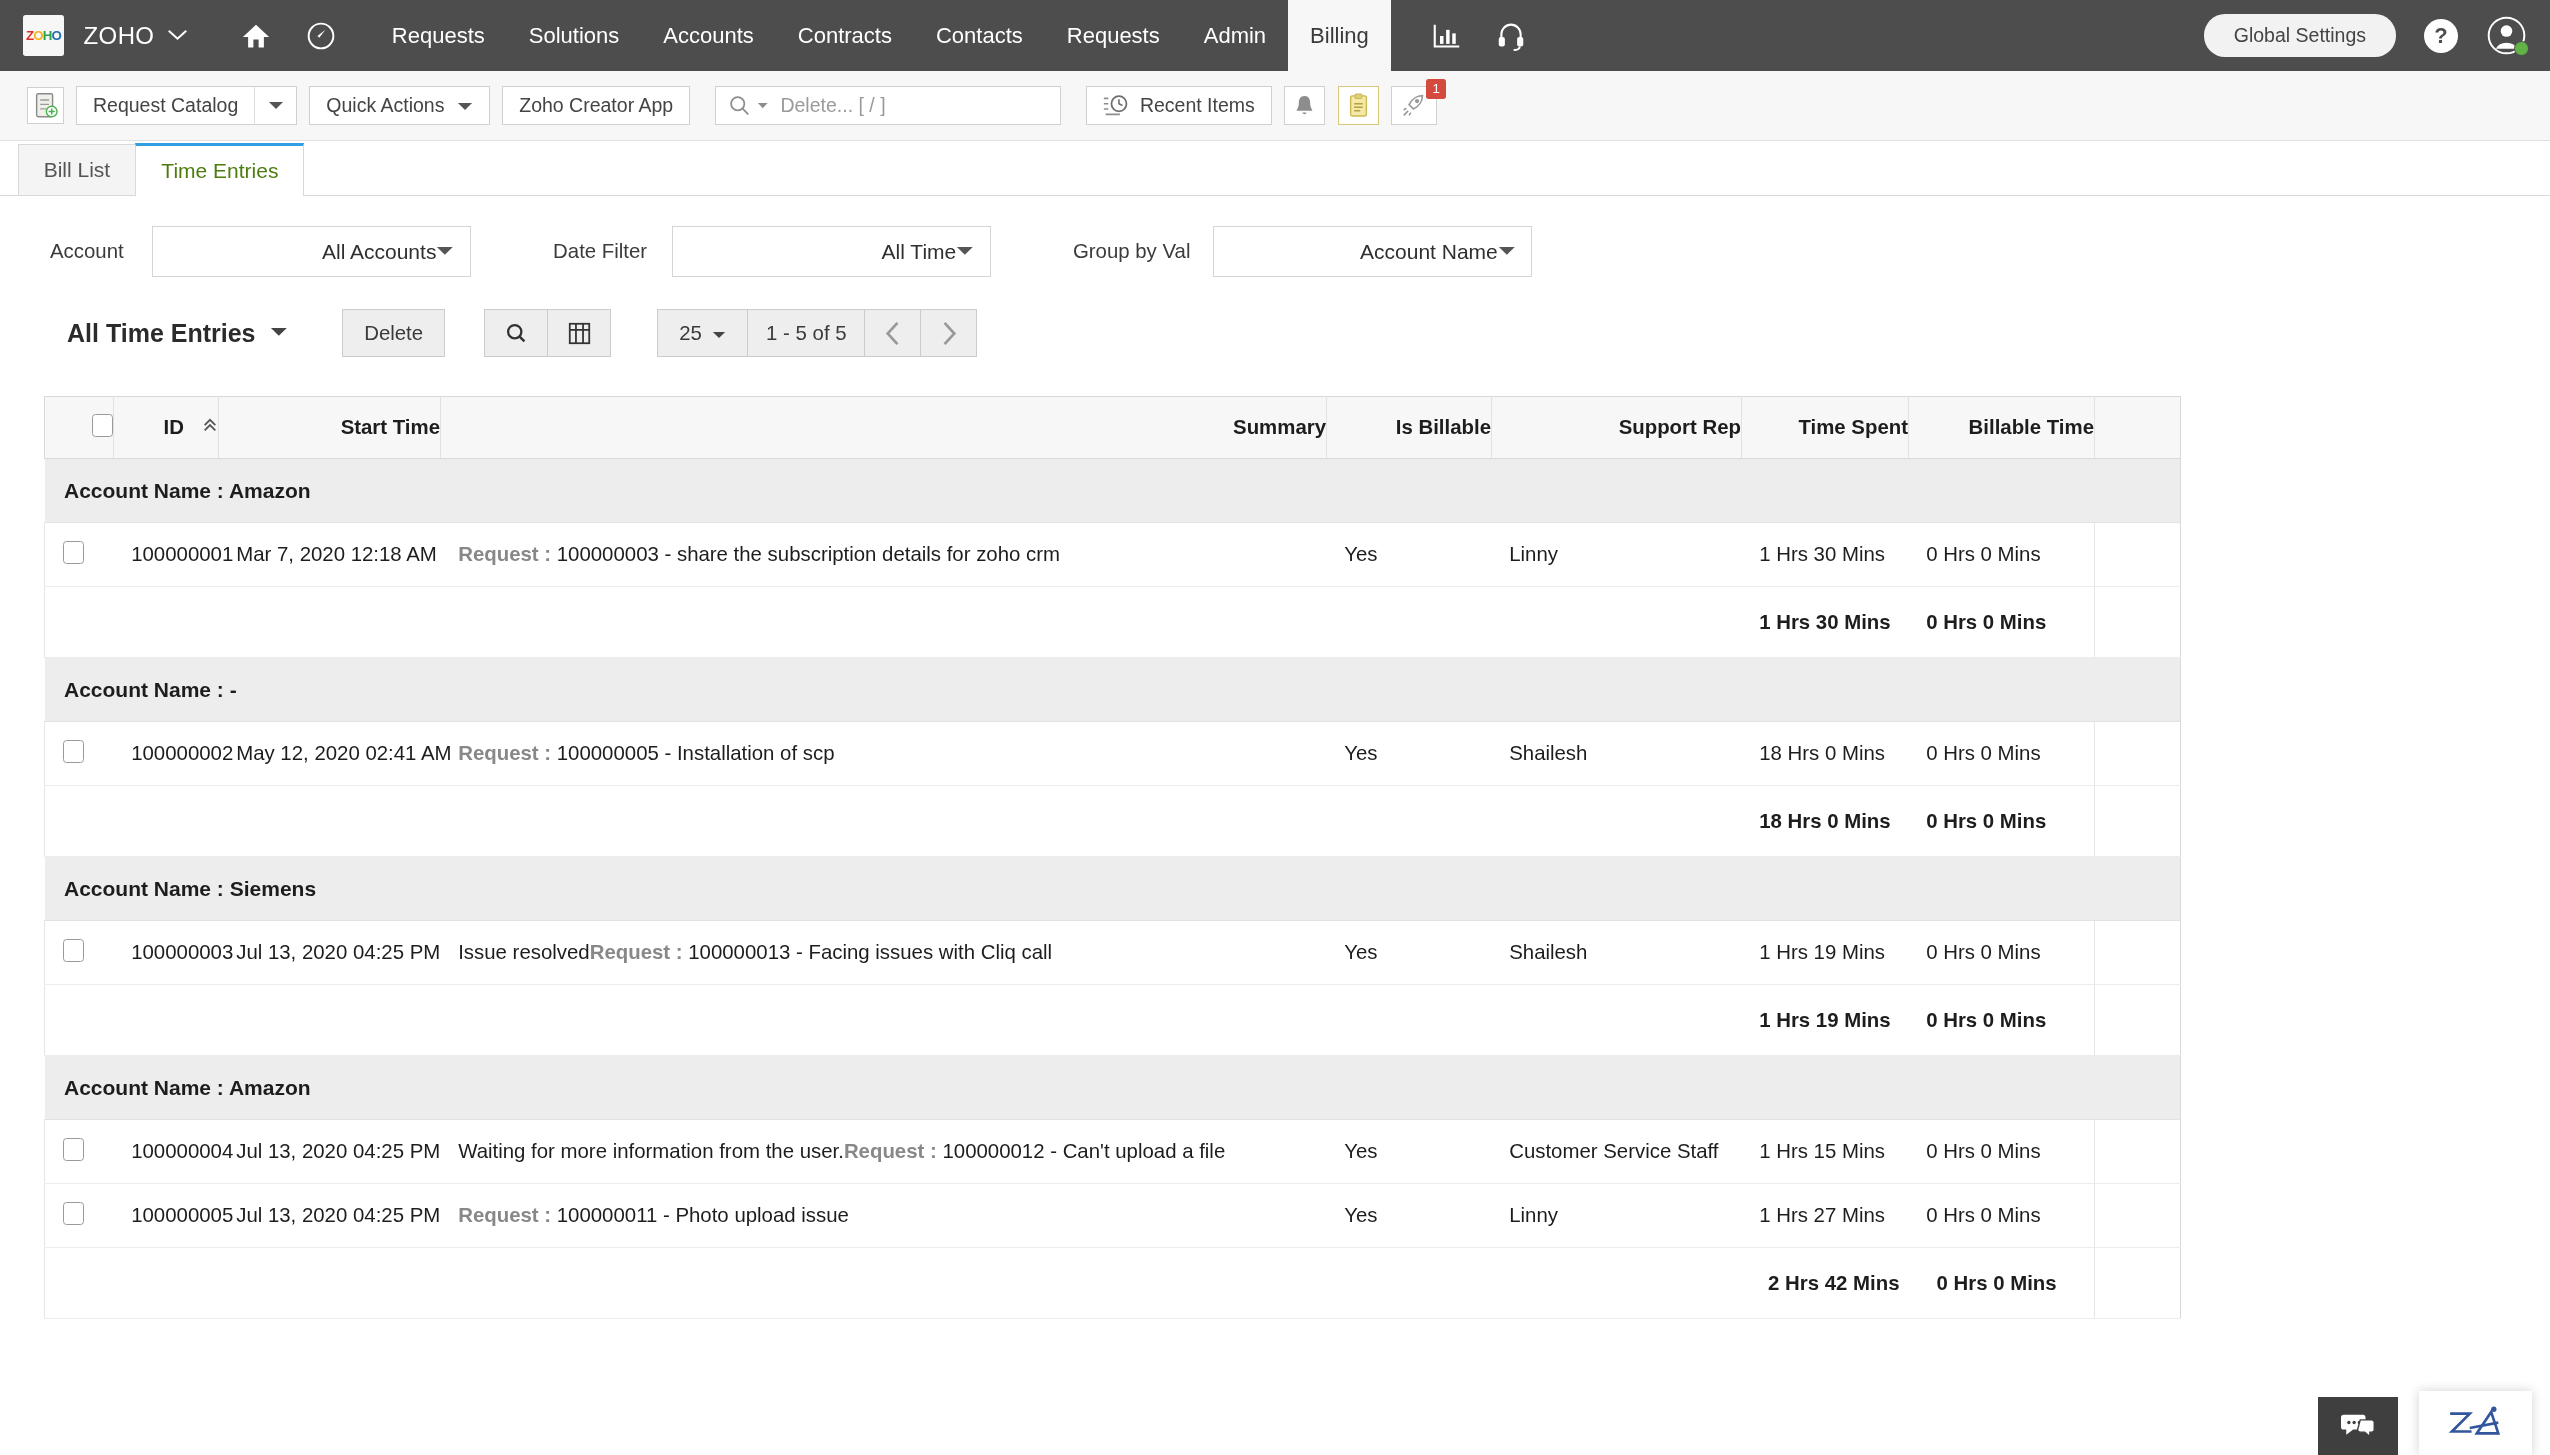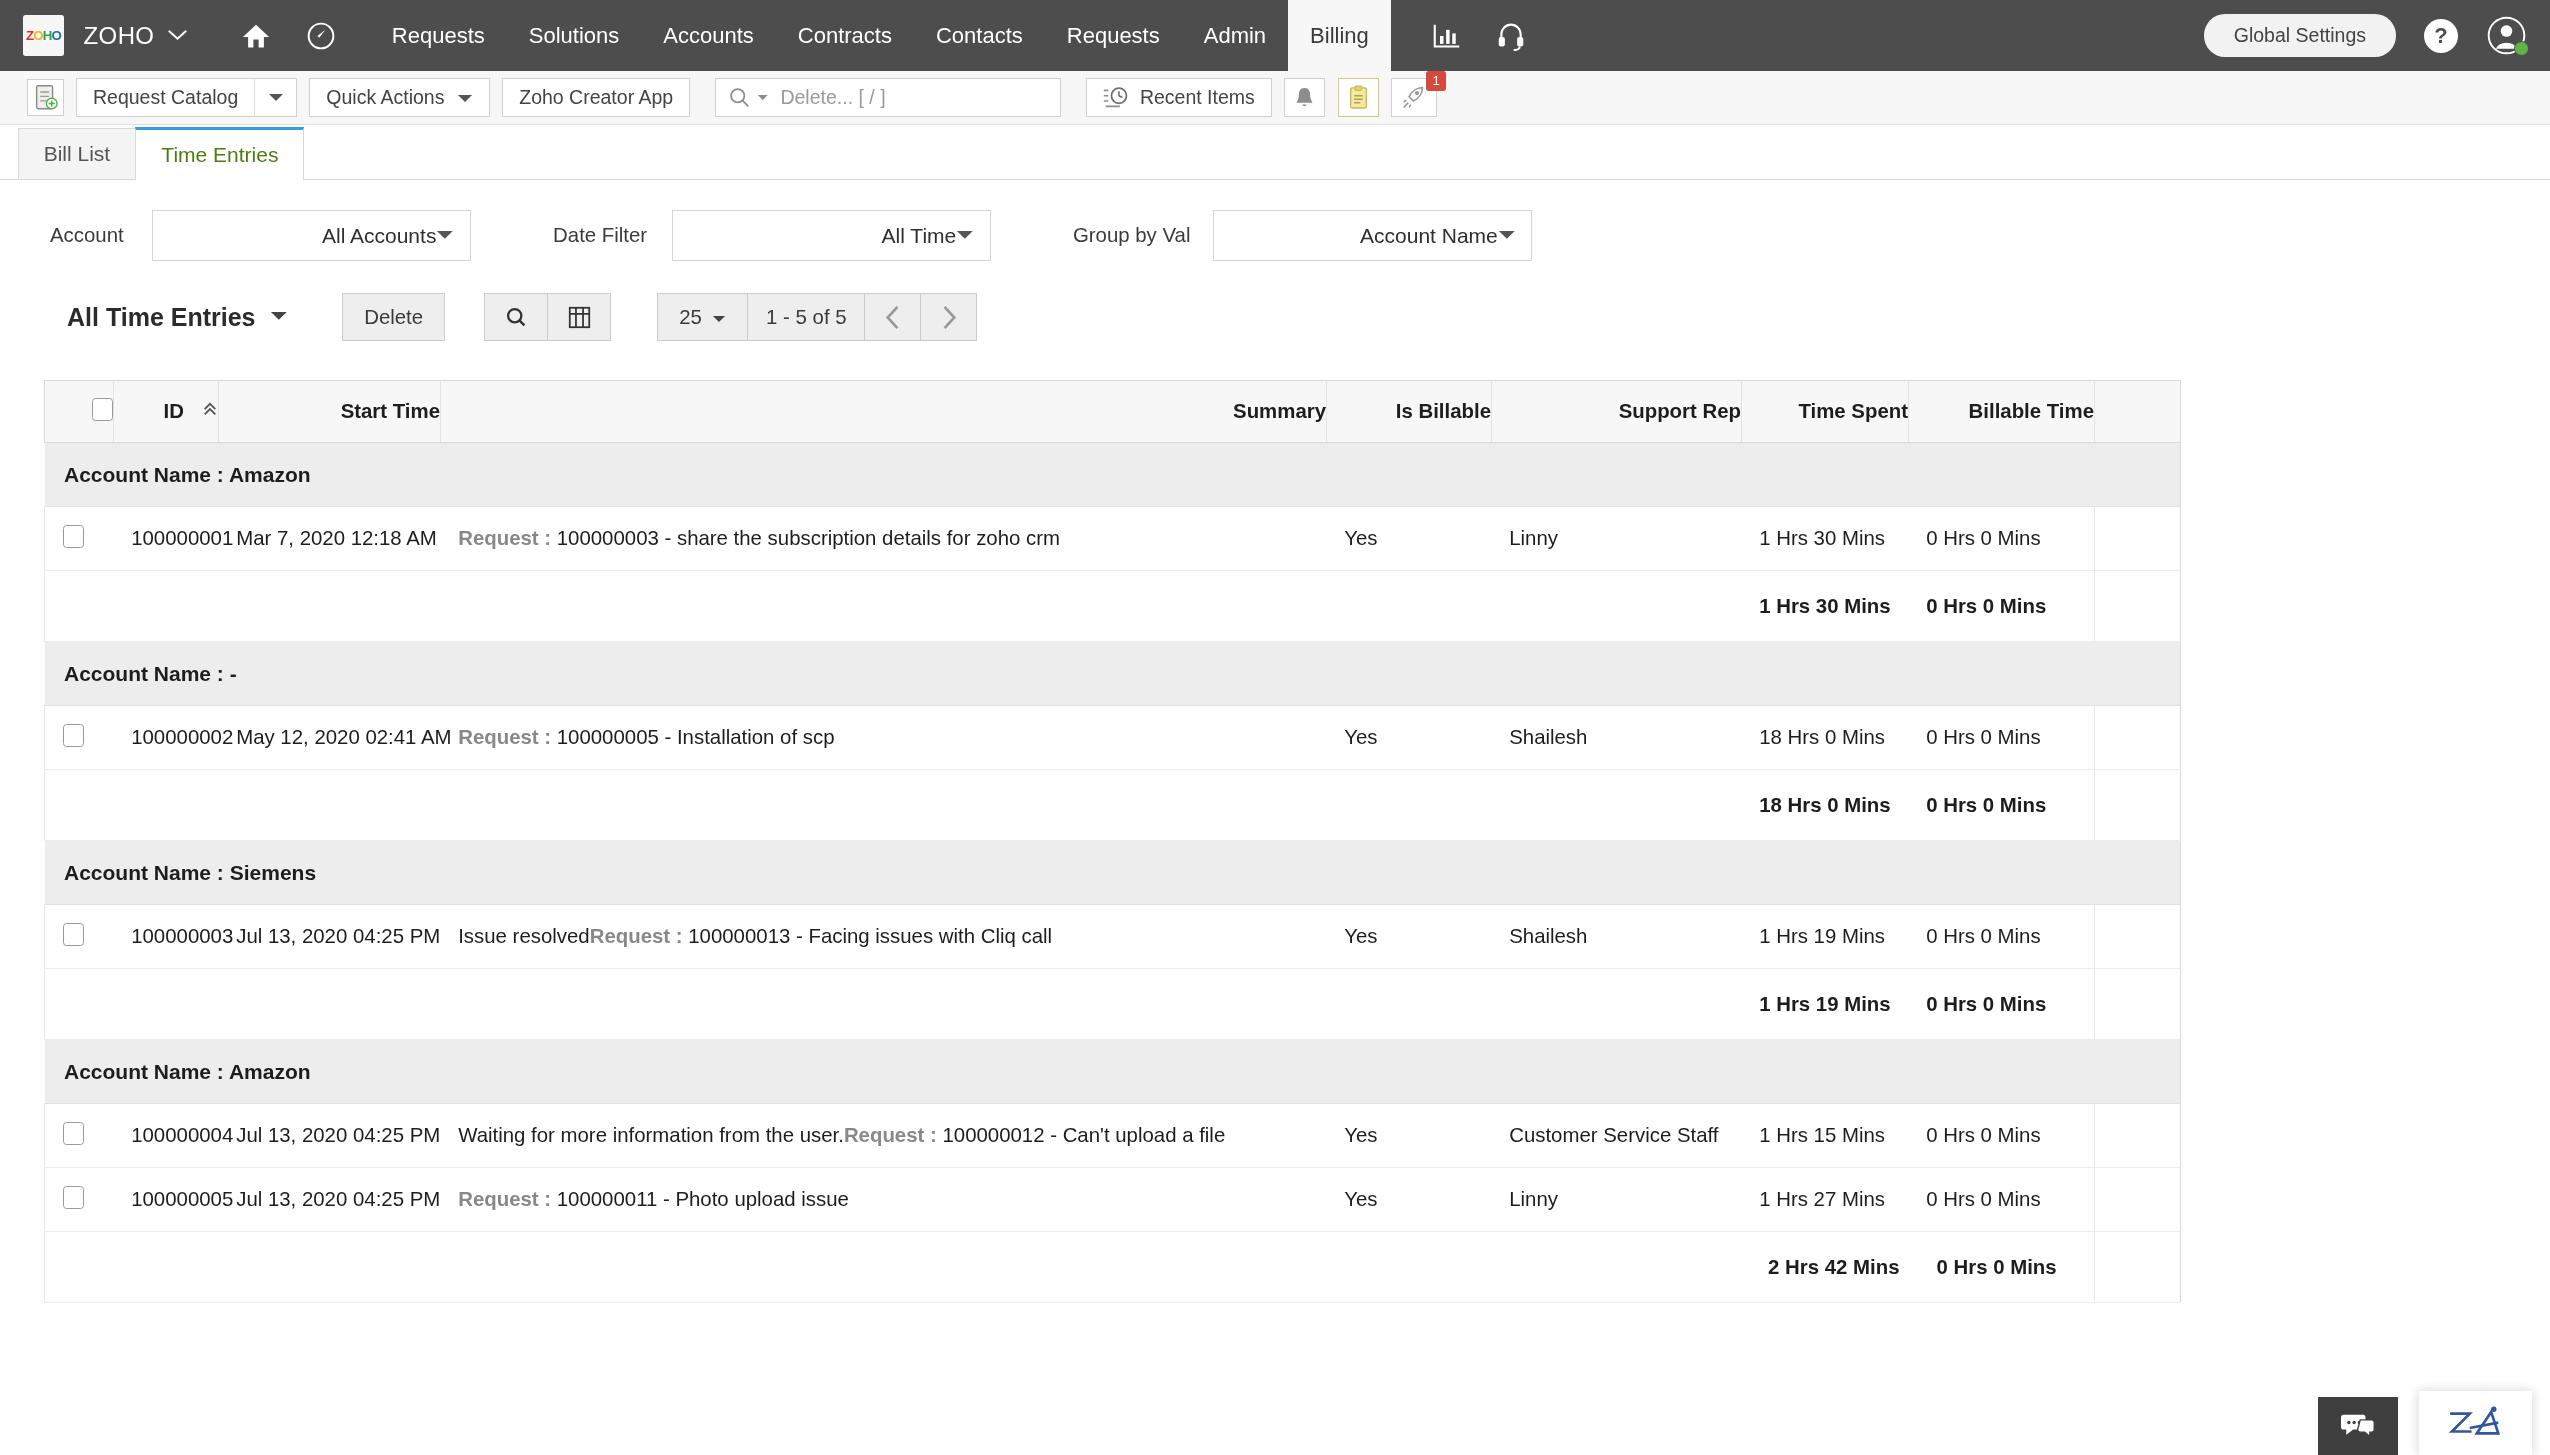--- a/index.html
+++ b/index.html
@@ -57,21 +57,21 @@
   }
   .avatar-wrap { position:relative; width:41px; height:41px; cursor:pointer; }
   .status-dot {
     position:absolute; right:-1.8px; bottom:0px;
     width:15px; height:15px; border-radius:50%;
     background:#62b346; border:1.8px solid #4d4d4d;
   }
 
   
   .toolbar {
-    height:54px; background:#f7f7f7;
+    height:70px; background:#f7f7f7;
     border-bottom:0.9px solid #e0e0e0;
     display:flex; align-items:center; padding-left:26.6px; gap:12.4px;
   }
   .tb-iconbtn {
     width:37px; height:37px; background:#fff; border:0.9px solid #d0d0d0;
     display:flex; align-items:center; justify-content:center; cursor:pointer;
   }
   .tb-split {
     height:39px; background:#fff; border:0.9px solid #d0d0d0;
     display:flex; align-items:stretch; cursor:pointer;

